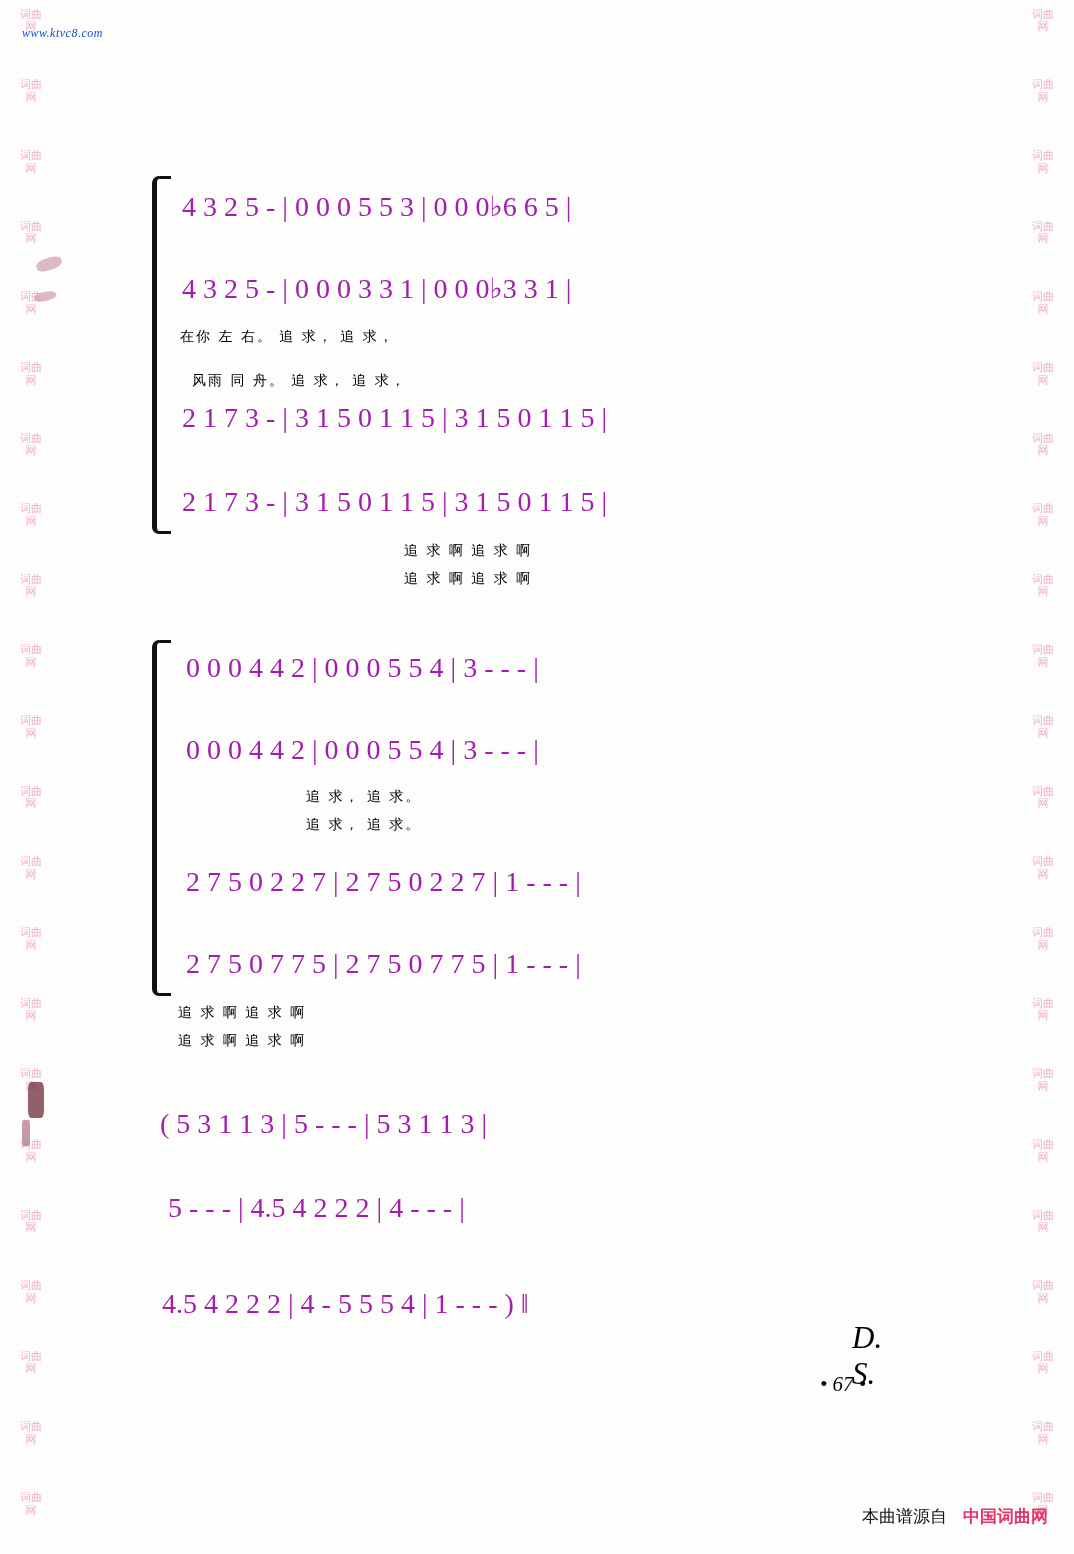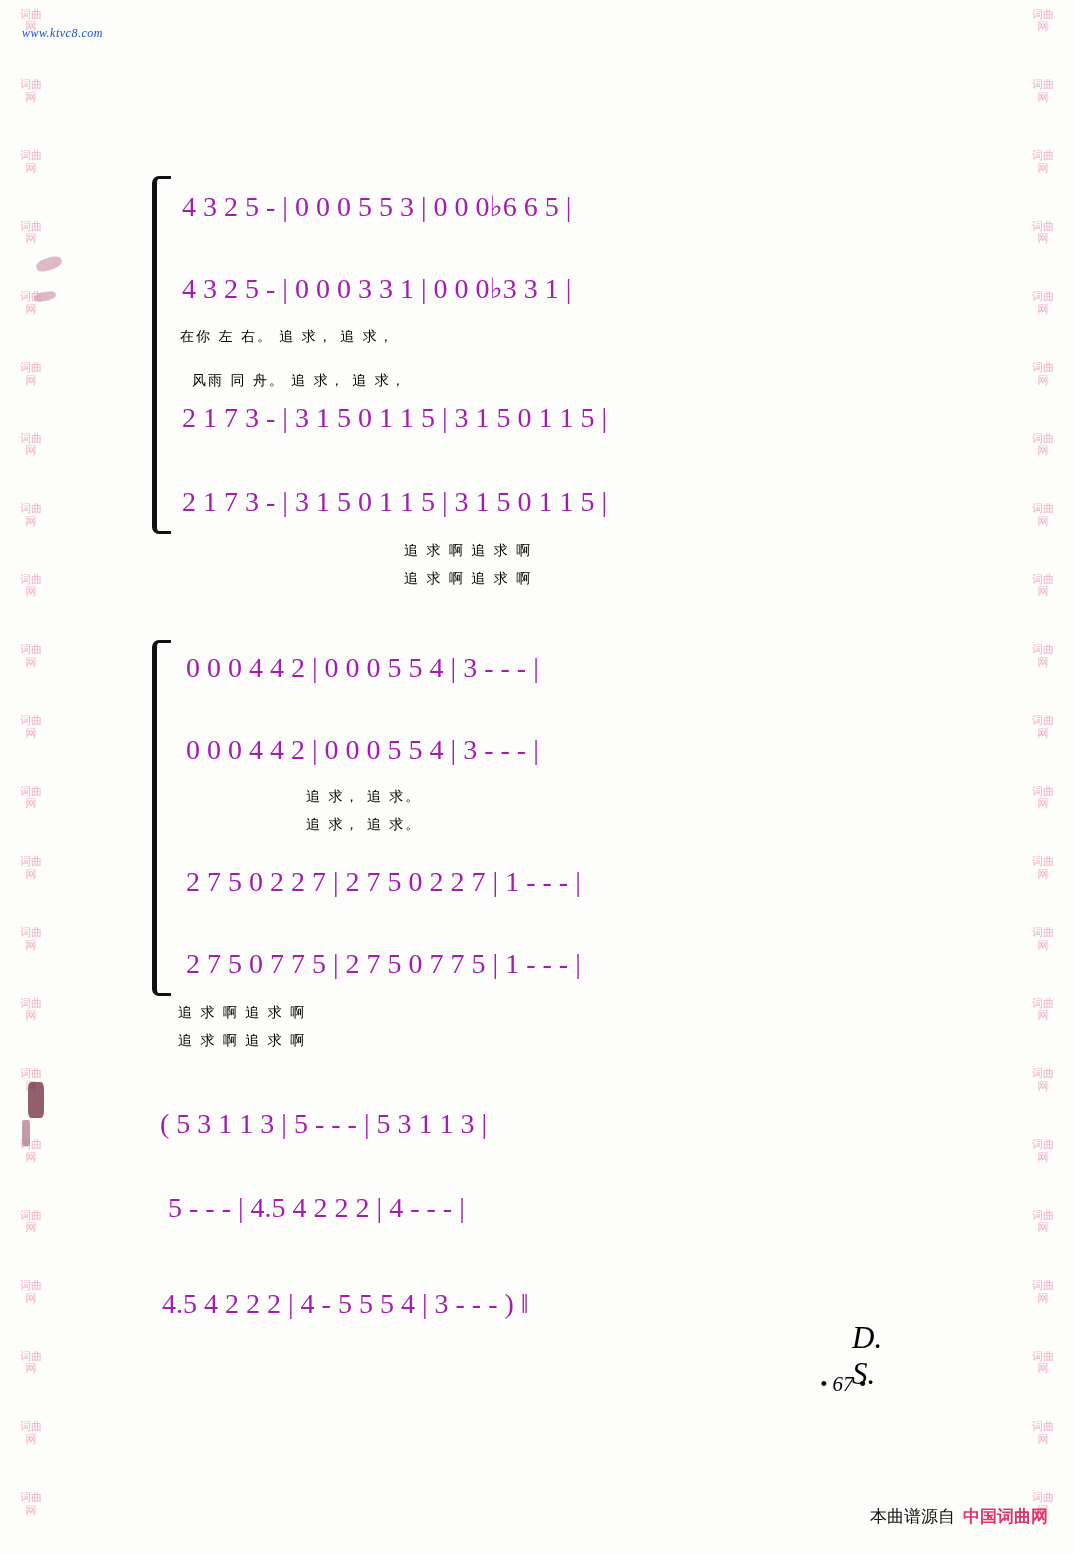--- a/index.html
+++ b/index.html
@@ -64,21 +64,21 @@
     position:absolute;font-style:italic;font-size:31px;
     font-family:Liberation Serif, serif;
   }
   .pageno{
     position:absolute;font-size:21px;font-style:italic;
     font-family:"Liberation Serif", serif;
   }
   .footer{
     position:absolute;right:26px;bottom:26px;
     font-family:"DejaVu Sans", sans-serif;font-size:17px;
-    display:flex;align-items:center;gap:8px;
+    display:flex;align-items:center;gap:16px;
   }
   .footer .src{color:#111;}
   .footer .brand{color:#e0356b;font-weight:bold;}
   .smudge{
     position:absolute;background:#d2a0b4;border-radius:40%;
     opacity:.75;
   }
 </style>
 </head>
 <body>
@@ -258,21 +258,21 @@
     <div class="row num" style="left:186px;top:866px;">2   7 5 0 2 2 7 | 2   7 5 0 2 2 7 | 1   -   -   -  |</div>
     <div class="row num" style="left:186px;top:948px;text-align:center;">2   7 5 0 7 7 5 | 2   7 5 0 7 7 5 | 1   -   -   -  |</div>
 
     <div class="lyric" style="left:178px;top:1004px;">追   求 啊          追   求 啊</div>
     <div class="lyric" style="left:178px;top:1032px;">追   求 啊          追   求 啊</div>
   </div>
 
   <div class="system" style="left:0;top:0;">
     <div class="row num" style="left:160px;top:1108px;">( 5   3 1 1   3   | 5   -   -   -   | 5   3 1 1   3   |</div>
     <div class="row num" style="left:168px;top:1192px;">5   -   -   -   | 4.5 4 2 2   2   | 4   -   -   -   |</div>
-    <div class="row num" style="left:162px;top:1288px;">4.5 4 2 2   2   | 4  -  5 5 5 4 | 3   -   -   - ) ‖</div>
+    <div class="row num" style="left:162px;top:1288px;">4.5 4 2 2   2   | 4  -  5 5 5 4 | 1   -   -   - ) ‖</div>
 
     <div class="ds" style="left:852px;top:1320px;">D. S.</div>
   </div>
 
   <div class="pageno" style="left:820px;top:1372px;">• 67 •</div>
 
   <div class="footer">
     <span class="src">本曲谱源自</span>
     <span class="brand">中国词曲网</span>
   </div>

